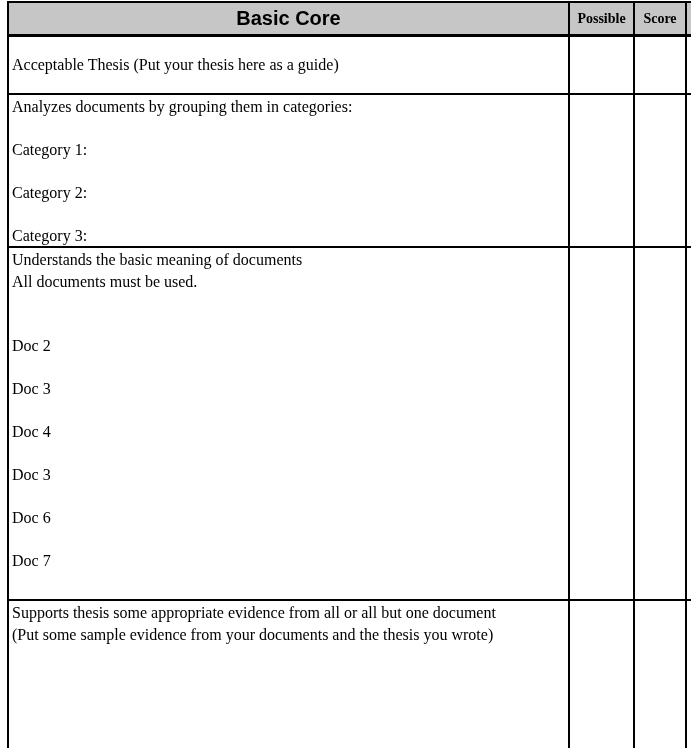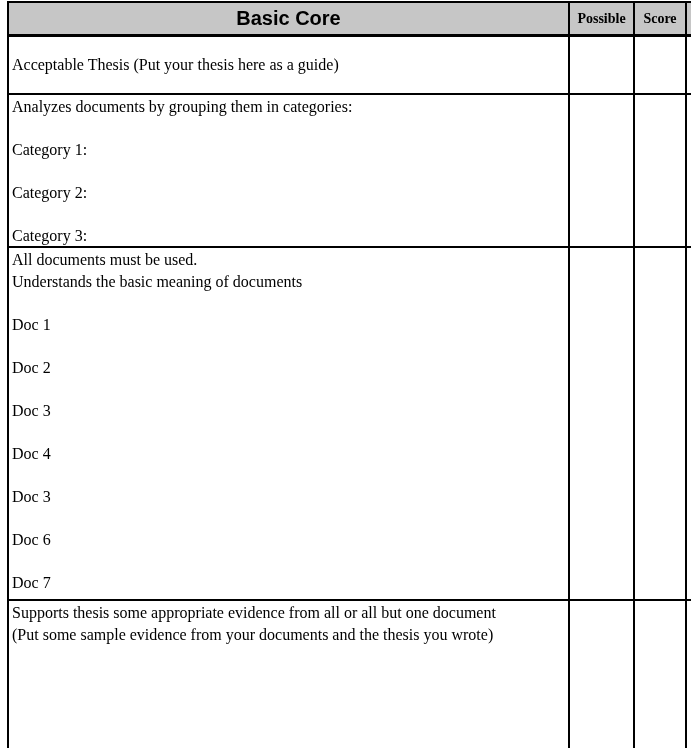--- a/index.html
+++ b/index.html
@@ -98,24 +98,23 @@
           <div class="line">&nbsp;</div>
           <div class="line">Category 2:</div>
           <div class="line">&nbsp;</div>
           <div class="line">Category 3:</div>
         </div>
         <div class="cell possible">&nbsp;</div>
         <div class="cell score">&nbsp;</div>
       </div>
       <div class="row" style="height: 351px;">
         <div class="cell main criteria">
+          <div class="line">Understands the basic meaning of documents</div>
           <div class="line">All documents must be used.</div>
-          <div class="line">Understands the basic meaning of documents</div>
           <div class="line">&nbsp;</div>
-          <div class="line">Doc 1</div>
           <div class="line">&nbsp;</div>
           <div class="line">Doc 2</div>
           <div class="line">&nbsp;</div>
           <div class="line">Doc 3</div>
           <div class="line">&nbsp;</div>
           <div class="line">Doc 4</div>
           <div class="line">&nbsp;</div>
           <div class="line">Doc 3</div>
           <div class="line">&nbsp;</div>
           <div class="line">Doc 6</div>

